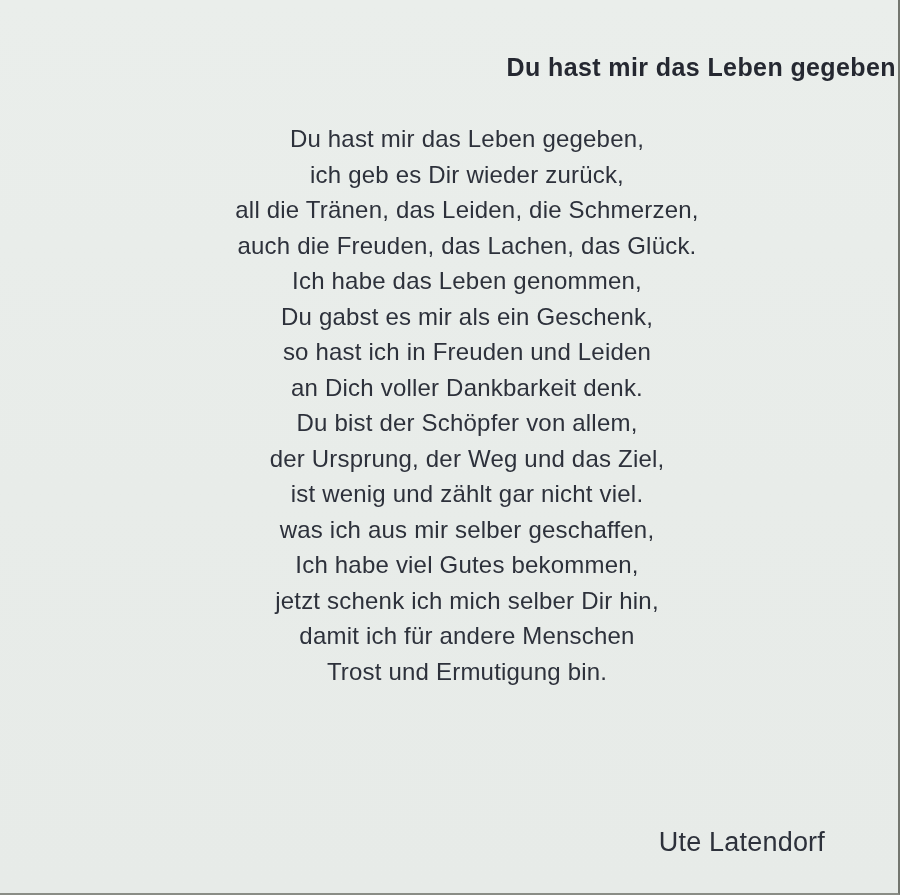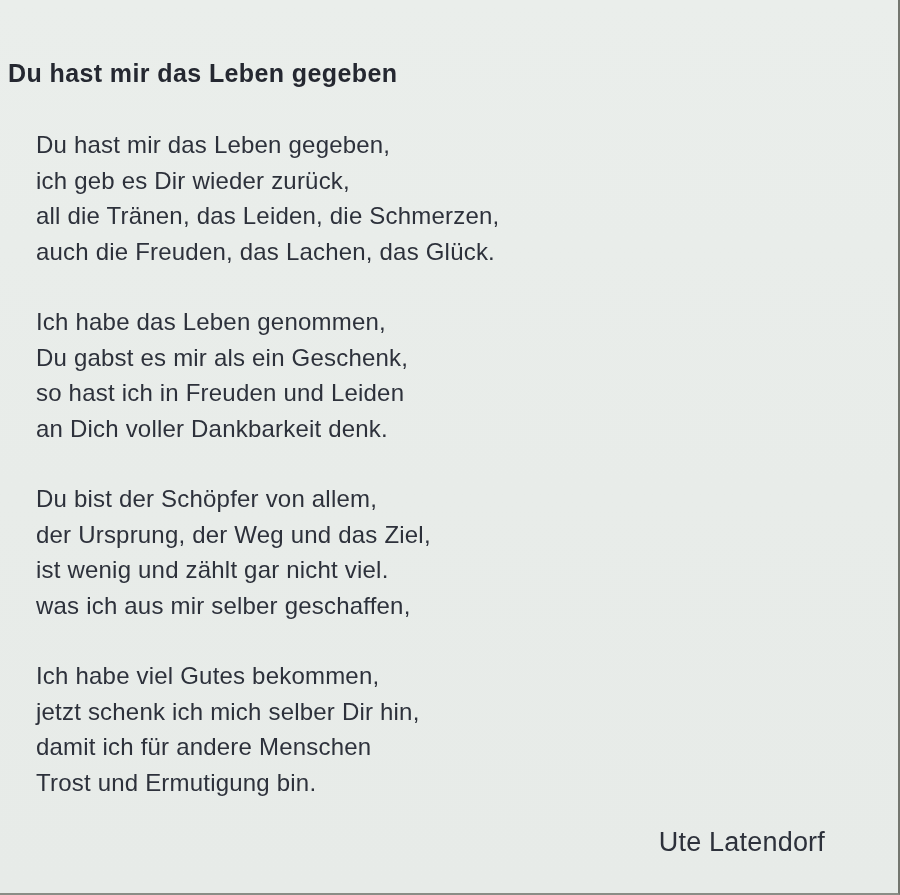--- a/index.html
+++ b/index.html
@@ -18,36 +18,36 @@
     width: 900px;
     height: 895px;
     box-sizing: border-box;
     padding-top: 48px;
     background: linear-gradient(180deg, #eaeeeb 0%, #e8ece9 55%, #e7ebe8 100%);
     border-right: 2px solid #73766f;
     border-bottom: 2px solid #8a8d86;
     color: #2d313b;
   }
   .title {
-    margin: 8px;
-    text-align: left;
+    margin: 2px;
+    text-align: right;
     font-size: 25px;
     line-height: 34px;
     font-weight: 700;
     letter-spacing: 0.4px;
     color: #252831;
   }
   .stanza {
+    text-align: center;
     padding-left: 36px;
   }
   .stanza-first {
     margin-top: 37px;
   }
   .stanza + .stanza {
-    margin-top: 35px;
   }
   .poem-line {
     margin: 0;
     font-size: 24px;
     line-height: 35.5px;
     letter-spacing: 0.2px;
     color: #2d313b;
   }
   .author {
     position: absolute;

